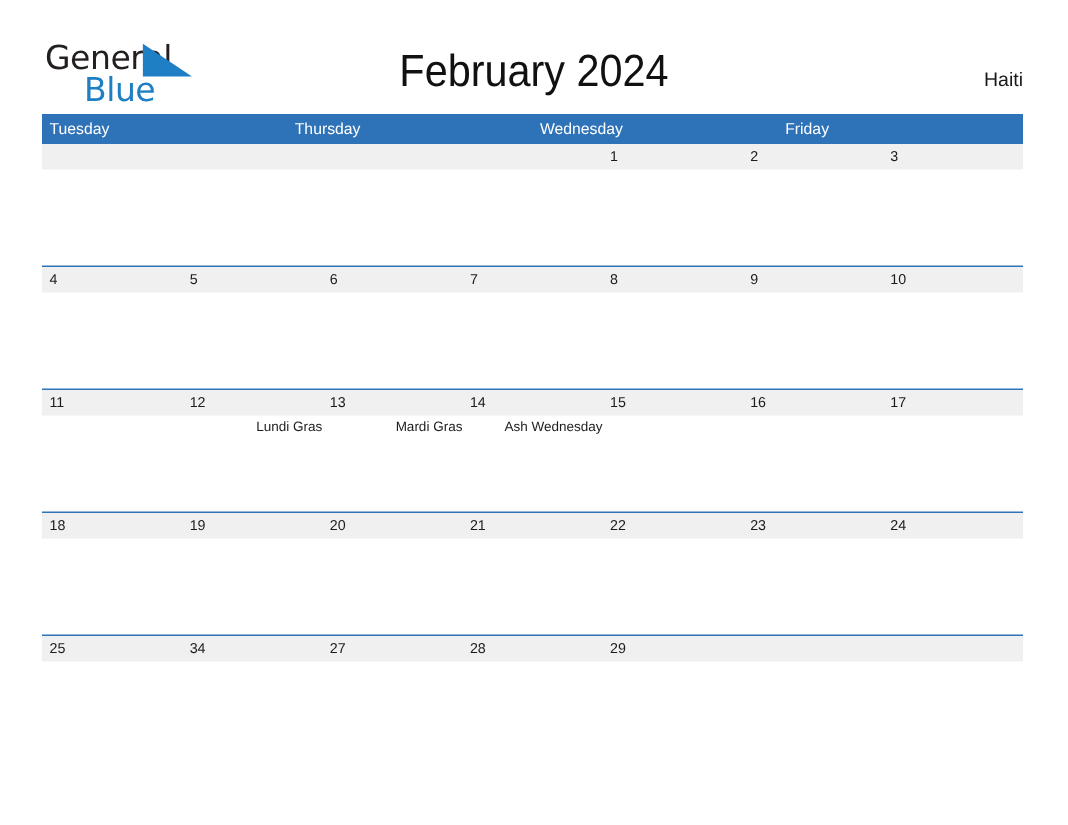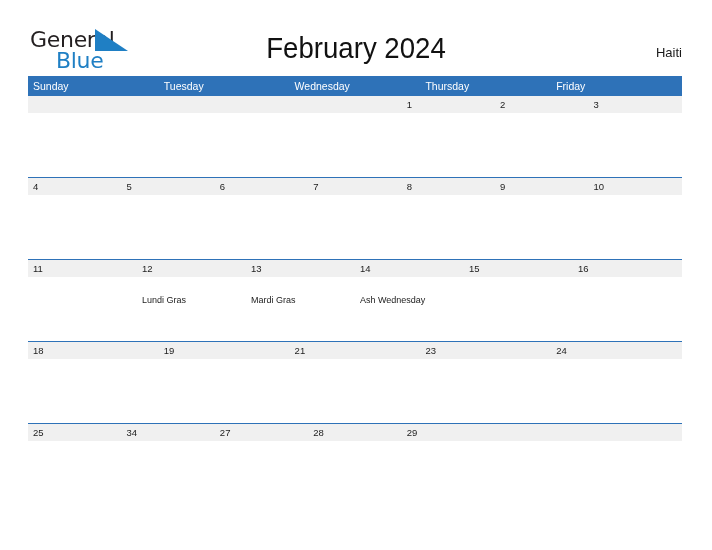--- a/index.html
+++ b/index.html
@@ -140,23 +140,24 @@
     font-family: "Liberation Sans", sans-serif;
   }
   .day-cell.empty .day-number { visibility: hidden; }
   .event {
     position: relative;
     z-index: 2;
     display: block;
     font-size: 9px;
     line-height: 13px;
     color: #1c1c1c;
-    margin-top: 17px;
+    margin-top: 1px;
     white-space: nowrap;
     font-family: "Liberation Sans", sans-serif;
+    text-align: right;
   }
 </style>
 </head>
 <body>
 
 <div class="page-header">
 
   <div class="logo">
     <span class="logo-general">General</span>
     <span class="logo-flag">
@@ -168,24 +169,23 @@
   </div>
 
   <div class="month-title">February 2024</div>
 
   <div class="country-label">Haiti</div>
 
 </div>
 
 <div class="calendar">
   <div class="weekday-row">
-      <div class="weekday-cell">Sunday</div>
       <div class="weekday-cell">Tuesday</div>
+      <div class="weekday-cell">Thursday</div>
       <div class="weekday-cell">Wednesday</div>
-      <div class="weekday-cell">Thursday</div>
       <div class="weekday-cell">Friday</div>
     </div>
   <div class="weeks">
       <div class="week-row">
         <div class="band"></div>
         <div class="day-cells">
           <div class="day-cell empty">
             <span class="day-number"></span>
           </div>
           <div class="day-cell empty">
@@ -251,33 +251,42 @@
           <div class="day-cell">
             <span class="day-number">14</span>
             <span class="event">Ash Wednesday</span>
           </div>
           <div class="day-cell">
             <span class="day-number">15</span>
           </div>
           <div class="day-cell">
             <span class="day-number">16</span>
           </div>
+          <div class="day-cell">
+            <span class="day-number">17</span>
+          </div>
         </div>
       </div>
       <div class="week-row has-rule">
         <div class="band"></div>
         <div class="day-cells">
           <div class="day-cell">
             <span class="day-number">18</span>
           </div>
           <div class="day-cell">
             <span class="day-number">19</span>
           </div>
           <div class="day-cell">
+            <span class="day-number">20</span>
+          </div>
+          <div class="day-cell">
             <span class="day-number">21</span>
+          </div>
+          <div class="day-cell">
+            <span class="day-number">22</span>
           </div>
           <div class="day-cell">
             <span class="day-number">23</span>
           </div>
           <div class="day-cell">
             <span class="day-number">24</span>
           </div>
         </div>
       </div>
       <div class="week-row has-rule">

